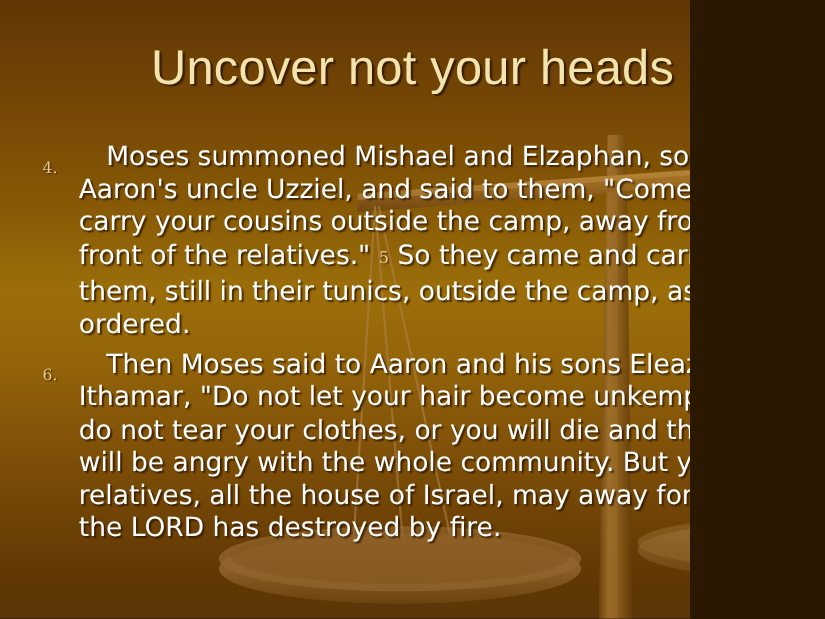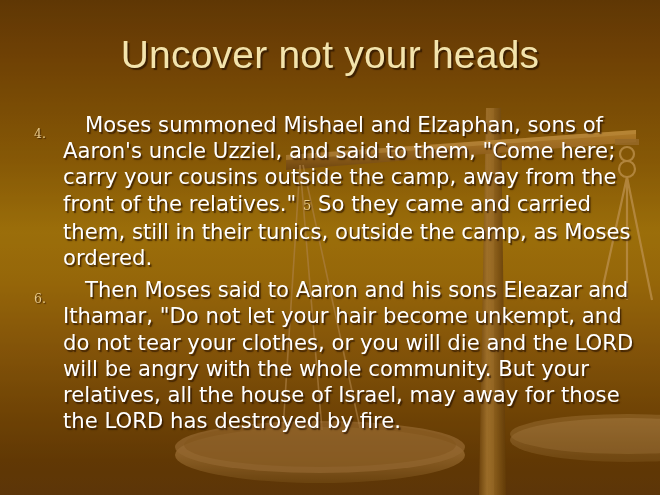--- a/index.html
+++ b/index.html
@@ -2,21 +2,21 @@
 <html><head>
 <meta charset="utf-8">
 <style>
   html, body {
     margin: 0;
     padding: 0;
     background: #2b1800;
   }
   #slide {
     position: relative;
-    width: 660px;
+    width: 552px;
     height: 495px;
     overflow: hidden;
     font-family: "DejaVu Sans", sans-serif;
     background: linear-gradient(to bottom,
         #5a3304 0%,
         #6b3d05 10%,
         #8a5c07 33%,
         #a3760b 47%,
         #9c6c0a 57%,
         #86560a 70%,

